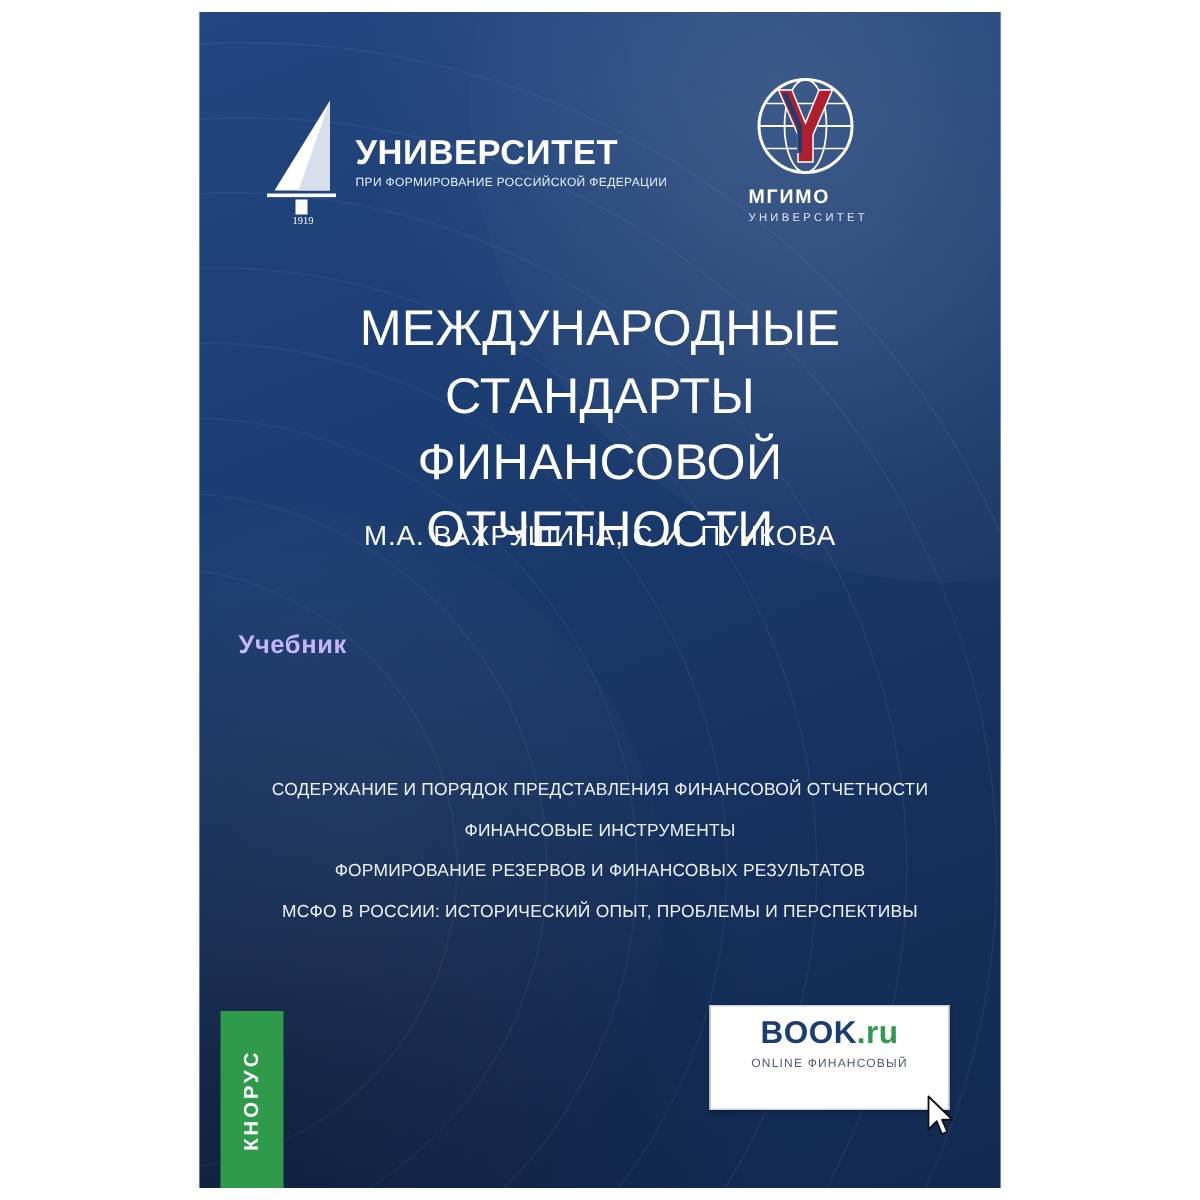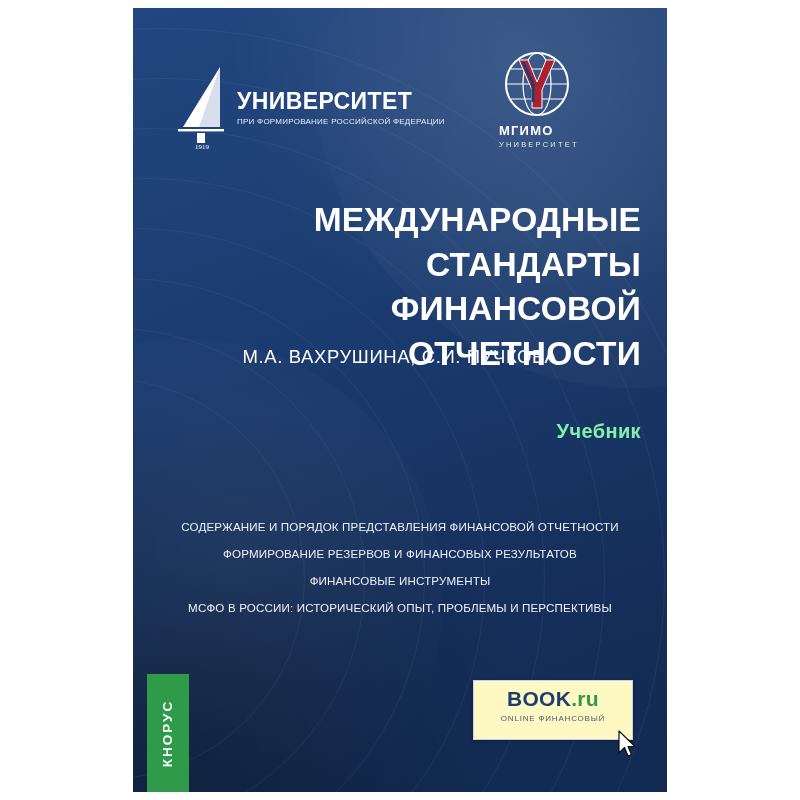--- a/index.html
+++ b/index.html
@@ -118,46 +118,46 @@
     letter-spacing: 2.2px;
     margin-top: 2px;
   }
 
   
   .title {
     position: absolute;
     left: 26px;
     right: 26px;
     top: 190px;
-    text-align: right;
+    text-align: center;
     color: #ffffff;
     font-size: 33.5px;
-    font-weight: bold;
+    font-weight: normal;
     line-height: 1.33;
     letter-spacing: 0.2px;
   }
 
   .authors {
     position: absolute;
     left: 26px; right: 26px;
     top: 338px;
     text-align: center;
     color: #ffffff;
     font-size: 18.5px;
     font-weight: normal;
     letter-spacing: 0.6px;
   }
 
   .kind {
     position: absolute;
     left: 26px; right: 26px;
     top: 412px;
-    text-align: right;
-    color: #86efac;
-    font-size: 20px;
+    text-align: left;
+    color: #c4b5fd;
+    font-size: 17px;
     font-weight: bold;
     letter-spacing: 0.4px;
   }
 
   
   .topics {
     position: absolute;
     left: 20px; right: 20px;
     top: 512px;
     text-align: center;
@@ -190,22 +190,22 @@
     transform: rotate(-90deg);
     white-space: nowrap;
   }
 
   
   .book-badge {
     position: absolute;
     right: 34px;
     bottom: 52px;
     width: 160px;
-    height: 60px;
-    background: #fef9c3;
+    height: 70px;
+    background: #ffffff;
     border: 1px solid #c9d2e0;
     box-shadow: 0 1px 3px rgba(0,0,0,0.35);
     text-align: center;
     padding-top: 6px;
     box-sizing: border-box;
   }
   .book-main {
     font-size: 21px;
     font-weight: bold;
     color: #1b3d70;
@@ -283,22 +283,22 @@
     <div>МЕЖДУНАРОДНЫЕ СТАНДАРТЫ</div>
     <div>ФИНАНСОВОЙ ОТЧЕТНОСТИ</div>
   </div>
 
   <div class="authors">М.А. ВАХРУШИНА, С.И. ПУЧКОВА</div>
 
   <div class="kind">Учебник</div>
 
   <div class="topics">
     <div class="topic">СОДЕРЖАНИЕ И ПОРЯДОК ПРЕДСТАВЛЕНИЯ ФИНАНСОВОЙ ОТЧЕТНОСТИ</div>
+    <div class="topic">ФИНАНСОВЫЕ ИНСТРУМЕНТЫ</div>
     <div class="topic">ФОРМИРОВАНИЕ РЕЗЕРВОВ И ФИНАНСОВЫХ РЕЗУЛЬТАТОВ</div>
-    <div class="topic">ФИНАНСОВЫЕ ИНСТРУМЕНТЫ</div>
     <div class="topic">МСФО В РОССИИ: ИСТОРИЧЕСКИЙ ОПЫТ, ПРОБЛЕМЫ И ПЕРСПЕКТИВЫ</div>
   </div>
 
   <div class="pub-tab">
     <span>КНОРУС</span>
   </div>
 
   <div class="book-badge">
     <div class="book-main">
       <span>BOOK</span><span class="ru">.ru</span>

